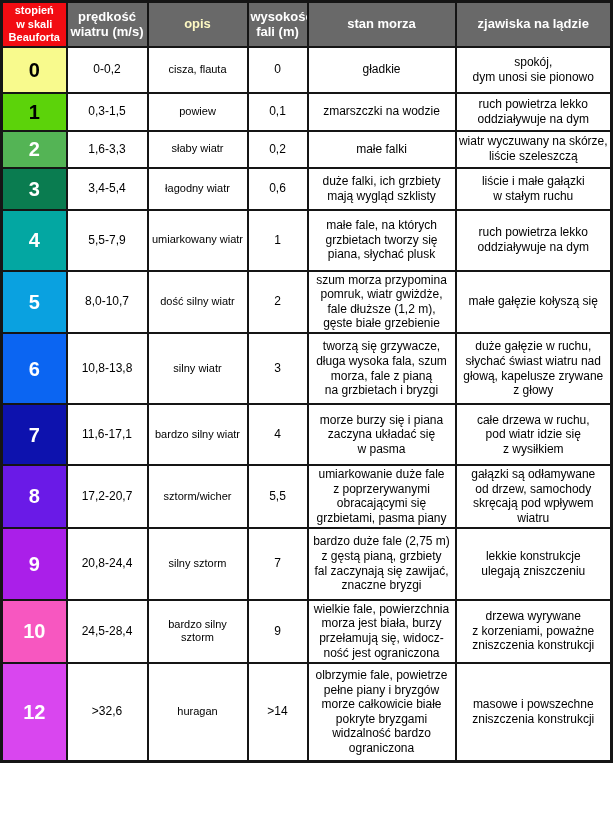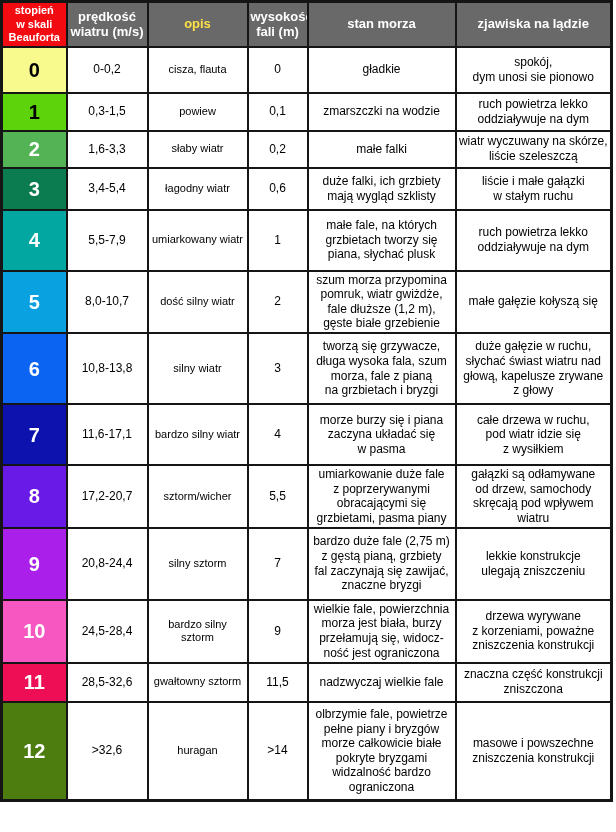--- a/index.html
+++ b/index.html
@@ -77,21 +77,21 @@
       <col style="width:148px">
       <col style="width:156px">
     </colgroup>
     <thead>
       <tr style="height:45px;">
         <th class="degree-h" style="background: rgb(242, 12, 18); color: rgb(255, 255, 255);">stopień
 w skali
 Beauforta</th>
         <th class="gray" style="background: rgb(105, 105, 105); color: #ffffff;">prędkość
 wiatru (m/s)</th>
-        <th class="gray" style="background: rgb(105, 105, 105); color: #fde047;">opis</th>
+        <th class="gray" style="background: rgb(105, 105, 105); color: #fef9c3;">opis</th>
         <th class="gray" style="background: rgb(105, 105, 105); color: rgb(255, 255, 255);">wysokość
 fali (m)</th>
         <th class="gray" style="background: rgb(105, 105, 105); color: rgb(255, 255, 255); margin-left: 34px;">stan morza</th>
         <th class="gray" style="background: rgb(105, 105, 105); color: rgb(255, 255, 255);">zjawiska na lądzie</th>
       </tr>
     </thead>
     <tbody>
         <tr style="height: 46px;">
           <td class="degree" style="background: rgb(248, 250, 141); color: rgb(0, 0, 0);">0</td>
           <td>0-0,2</td>
@@ -210,31 +210,22 @@
 sztorm</td>
           <td>9</td>
           <td>wielkie fale, powierzchnia
 morza jest biała, burzy
 przełamują się, widocz-
 ność jest ograniczona</td>
           <td>drzewa wyrywane
 z korzeniami, poważne
 zniszczenia konstrukcji</td>
         </tr>
-        <tr style="height: 39px;">
-          <td class="degree" style="background: rgb(238, 14, 85); color: rgb(255, 255, 255);">11</td>
-          <td>28,5-32,6</td>
-          <td class="desc">gwałtowny sztorm</td>
-          <td>11,5</td>
-          <td>nadzwyczaj wielkie fale</td>
-          <td>znaczna część konstrukcji
-zniszczona</td>
-        </tr>
         <tr style="height: 99px;">
-          <td class="degree" style="background: #4d7c0f; color: rgb(255, 255, 255);">12</td>
+          <td class="degree" style="background: #d946ef; color: rgb(255, 255, 255);">12</td>
           <td>&gt;32,6</td>
           <td class="desc">huragan</td>
           <td>&gt;14</td>
           <td>olbrzymie fale, powietrze
 pełne piany i bryzgów
 morze całkowicie białe
 pokryte bryzgami
 widzalność bardzo
 ograniczona</td>
           <td>masowe i powszechne

